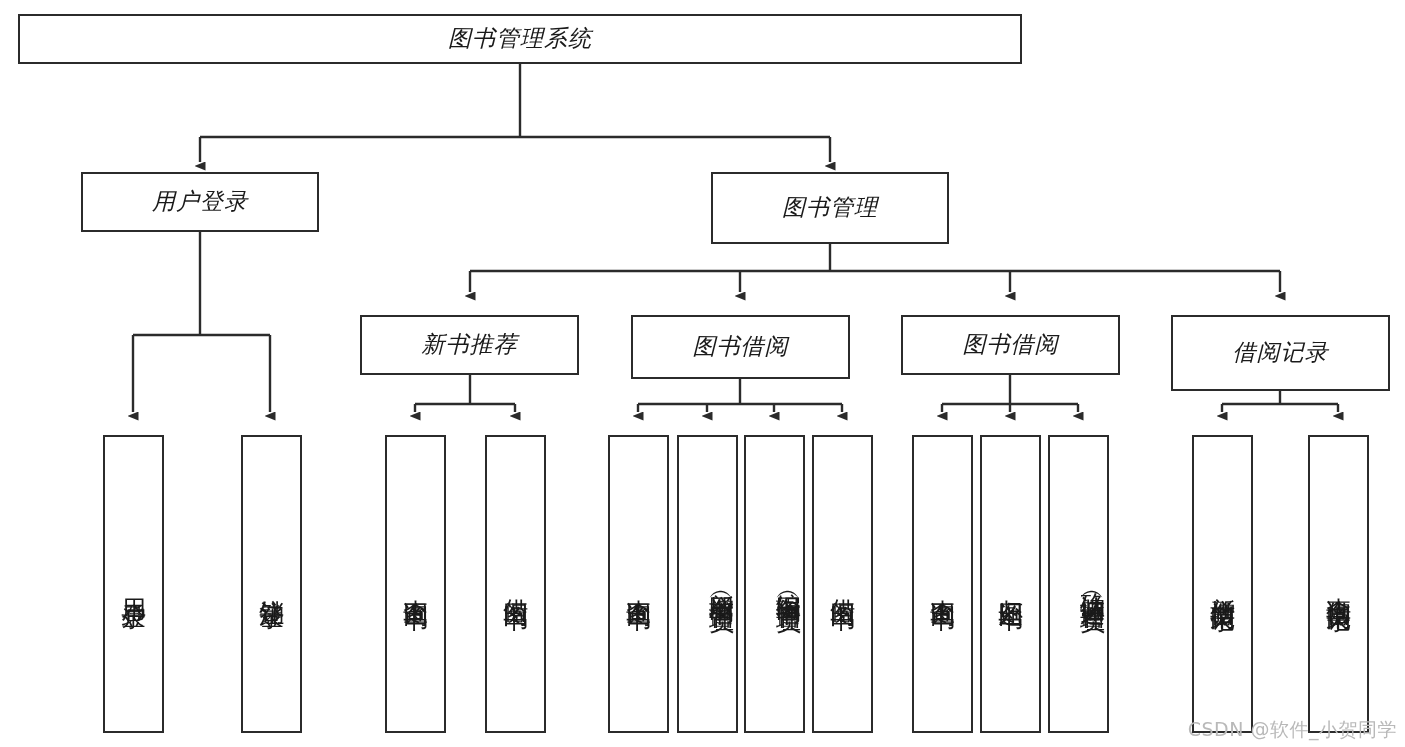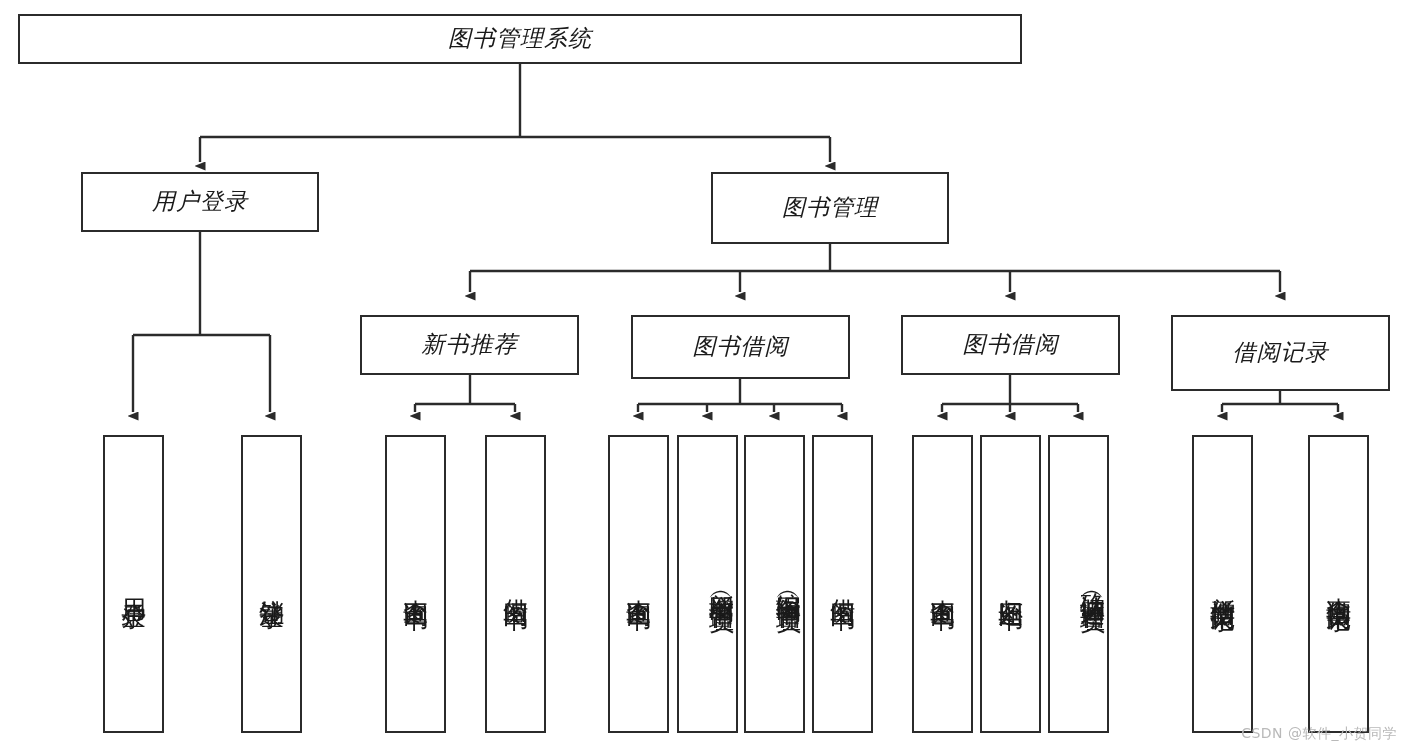--- a/index.html
+++ b/index.html
@@ -63,21 +63,21 @@
     text-orientation: upright;
     display: block;
   }
   .node-v.align-top {
     align-items: flex-start;
   }
   #watermark {
     position: absolute;
     right: 8px;
     bottom: 4px;
-    font-size: 14px;
+    font-size: 19px;
     color: #b9b9b9;
     letter-spacing: 0.5px;
     white-space: nowrap;
   }
 </style>
 </head>
 <body>
 
 <div id="diagram-root">
 

